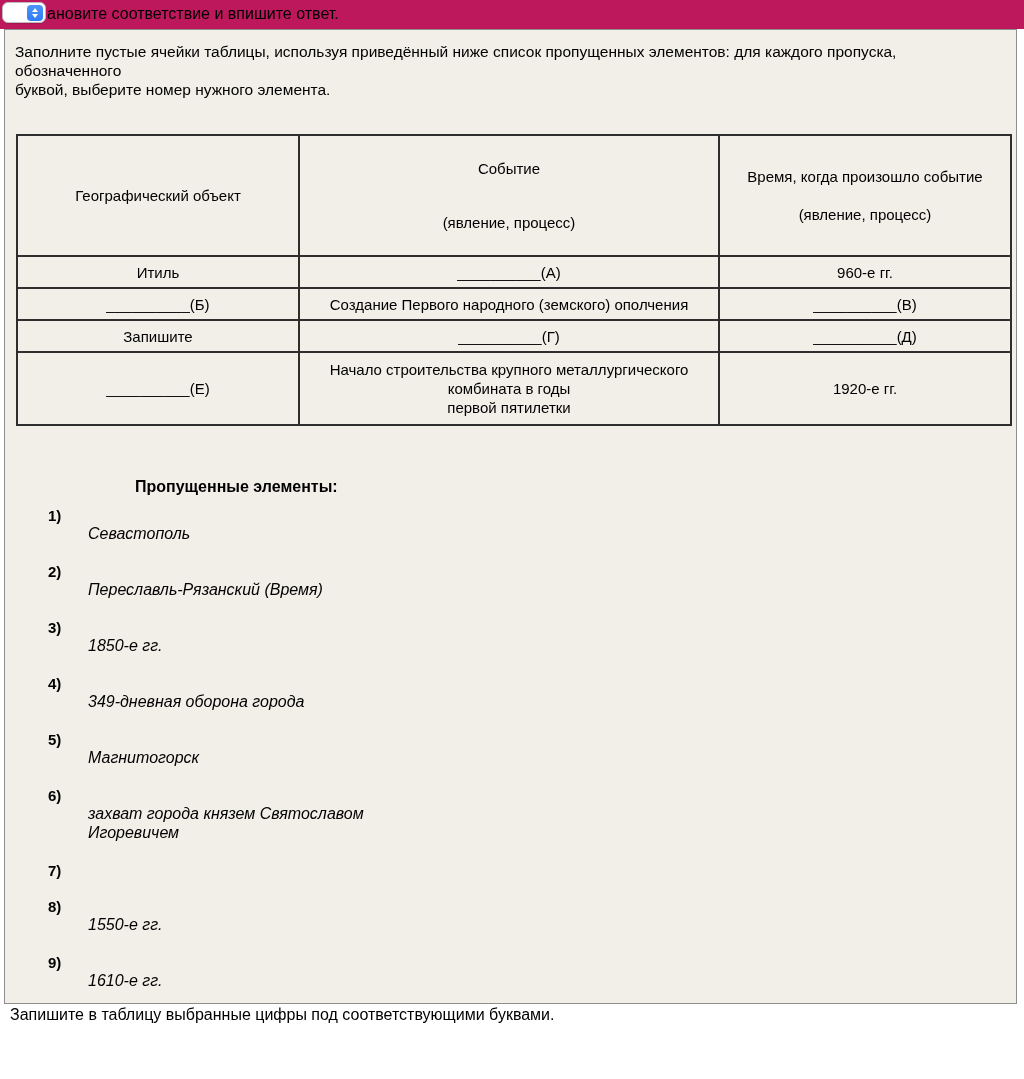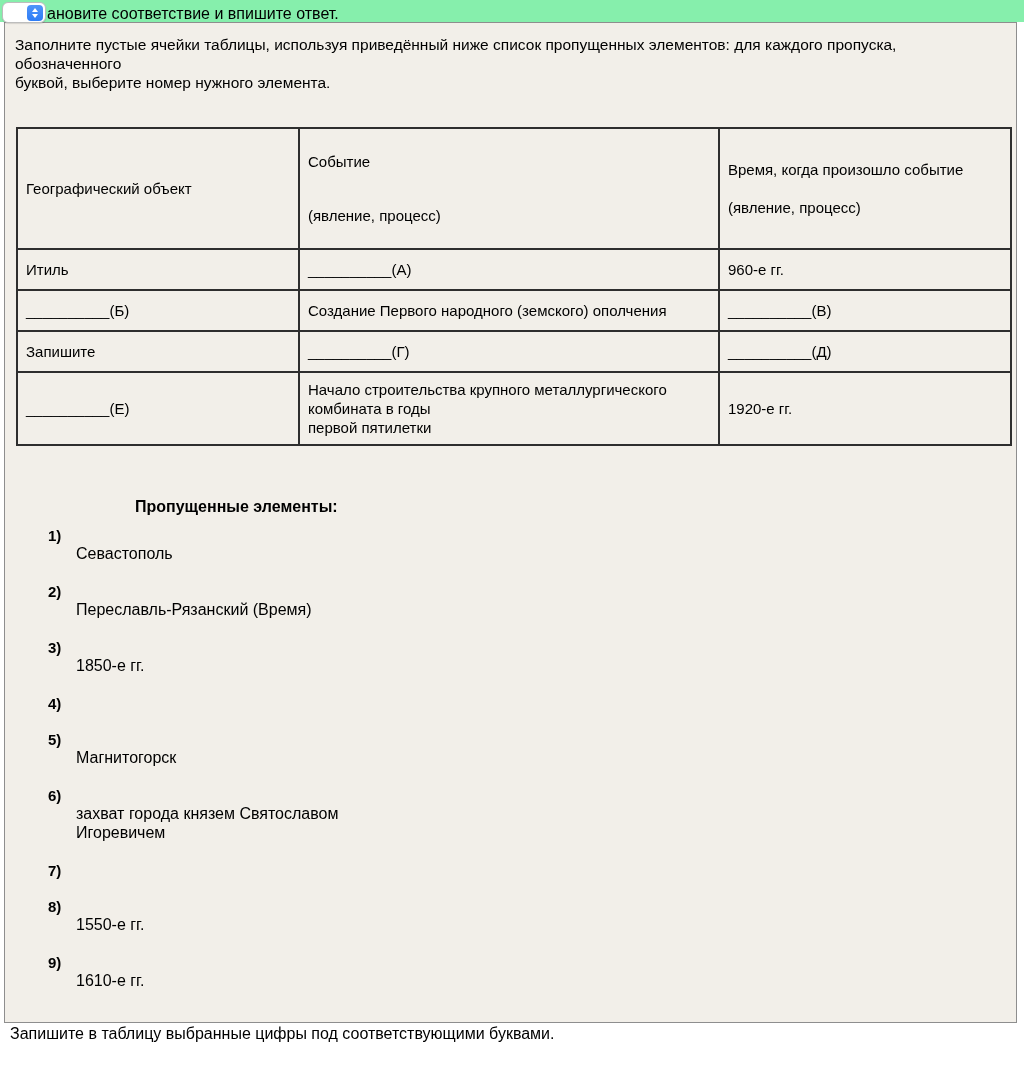--- a/index.html
+++ b/index.html
@@ -3,67 +3,67 @@
 <meta charset="utf-8">
 <style>
   html,body{margin:0;padding:0;background:#ffffff;}
   body{
     width:1024px;height:1079px;position:relative;
     font-family:"Liberation Sans","DejaVu Sans",sans-serif;
     color:#000;-webkit-font-smoothing:antialiased;
   }
 
   
-  .topbar{position:relative;height:22px;background:#86efac;}
+  .topbar{position:relative;height:29px;background:#be185d;}
   .q-select{
     position:absolute;left:2px;top:2px;width:44px;height:21px;
     background:#fff;border:1px solid #bdbdbd;border-radius:6px;
     box-shadow:0 1px 1px rgba(0,0,0,.12);
     display:flex;align-items:center;justify-content:flex-end;
     z-index:3;cursor:default;box-sizing:border-box;
   }
   .stepper{
     width:16px;height:16px;margin-right:2px;border-radius:4px;
     background:linear-gradient(#4f94f9,#2e7df6);
     display:flex;flex-direction:column;align-items:center;justify-content:center;
   }
   .tri-up{width:0;height:0;border-left:3.5px solid transparent;border-right:3.5px solid transparent;border-bottom:4px solid #fff;margin-bottom:2px;}
   .tri-down{width:0;height:0;border-left:3.5px solid transparent;border-right:3.5px solid transparent;border-top:4px solid #fff;}
   .q-title{position:absolute;left:47px;top:5px;font-size:16px;white-space:nowrap;z-index:1;}
 
   
   .panel{
     margin:0 4px;background:#f2efe9;border:1px solid #8e8e8e;
-    padding:12px 10px 32px 10px;box-sizing:border-box;width:1013px;
+    padding:12px 10px 13px 10px;box-sizing:border-box;width:1013px;
   }
   .instruction{font-size:15.5px;line-height:19px;white-space:pre-line;margin:0;}
 
   table.qtable{
     border-collapse:collapse;table-layout:fixed;
     margin:35px 0 0 1px;width:994px;background:#f2efe9;
   }
   table.qtable td{
-    border:2px solid #2e2e2e;vertical-align:middle;
+    border:2px solid #2e2e2e;text-align:center;vertical-align:middle;
     font-size:15px;line-height:19px;padding:4px 8px;box-sizing:border-box;
     white-space:pre-line;
   }
-  tr.hrow{height:70px;} tr.r{height:41px;} tr.rlast{height:73px;}
+  tr.hrow{height:70px;} tr.r{height:32px;} tr.rlast{height:73px;}
   .hdr-gap{display:block;margin-top:16px;}
   .hdr-line{display:block;}
 
   
   .missing-title{
     display:block;width:max-content;
     margin:52px 0 12px 120px;font-size:16px;font-weight:bold;
   }
   .mlist{margin:0 0 0 33px;padding:0;list-style:none;}
   .mlist li{margin-bottom:21px;}
   .mlist li:last-child{margin-bottom:0;}
   .mnum{display:block;font-weight:bold;font-size:15px;line-height:15px;}
-  .mtxt{display:block;margin-left:28px;font-size:16px;line-height:19px;white-space:pre-line;padding-top:1px;}
+  .mtxt{display:block;margin-left:40px;font-size:16px;line-height:19px;white-space:pre-line;padding-top:1px;font-style:italic;}
 
   
   .write-note{margin:3px 0 2px 10px;font-size:16px;line-height:16px;}
 </style>
 </head>
 <body>
 
 <div class="topbar">
   <span class="q-title">ановите соответствие и впишите ответ.</span>
   <div class="q-select">
@@ -132,20 +132,21 @@
     <li>
       <span class="mnum">2)</span>
       <span class="mtxt">Переславль-Рязанский (Время)</span>
     </li>
     <li>
       <span class="mnum">3)</span>
       <span class="mtxt">1850-е гг.</span>
     </li>
     <li>
       <span class="mnum">4)</span>
+      <span class="mtxt">349-дневная оборона города</span>
     </li>
     <li>
       <span class="mnum">5)</span>
       <span class="mtxt">Магнитогорск</span>
     </li>
     <li>
       <span class="mnum">6)</span>
       <span class="mtxt">захват города князем Святославом
 Игоревичем</span>
     </li>

